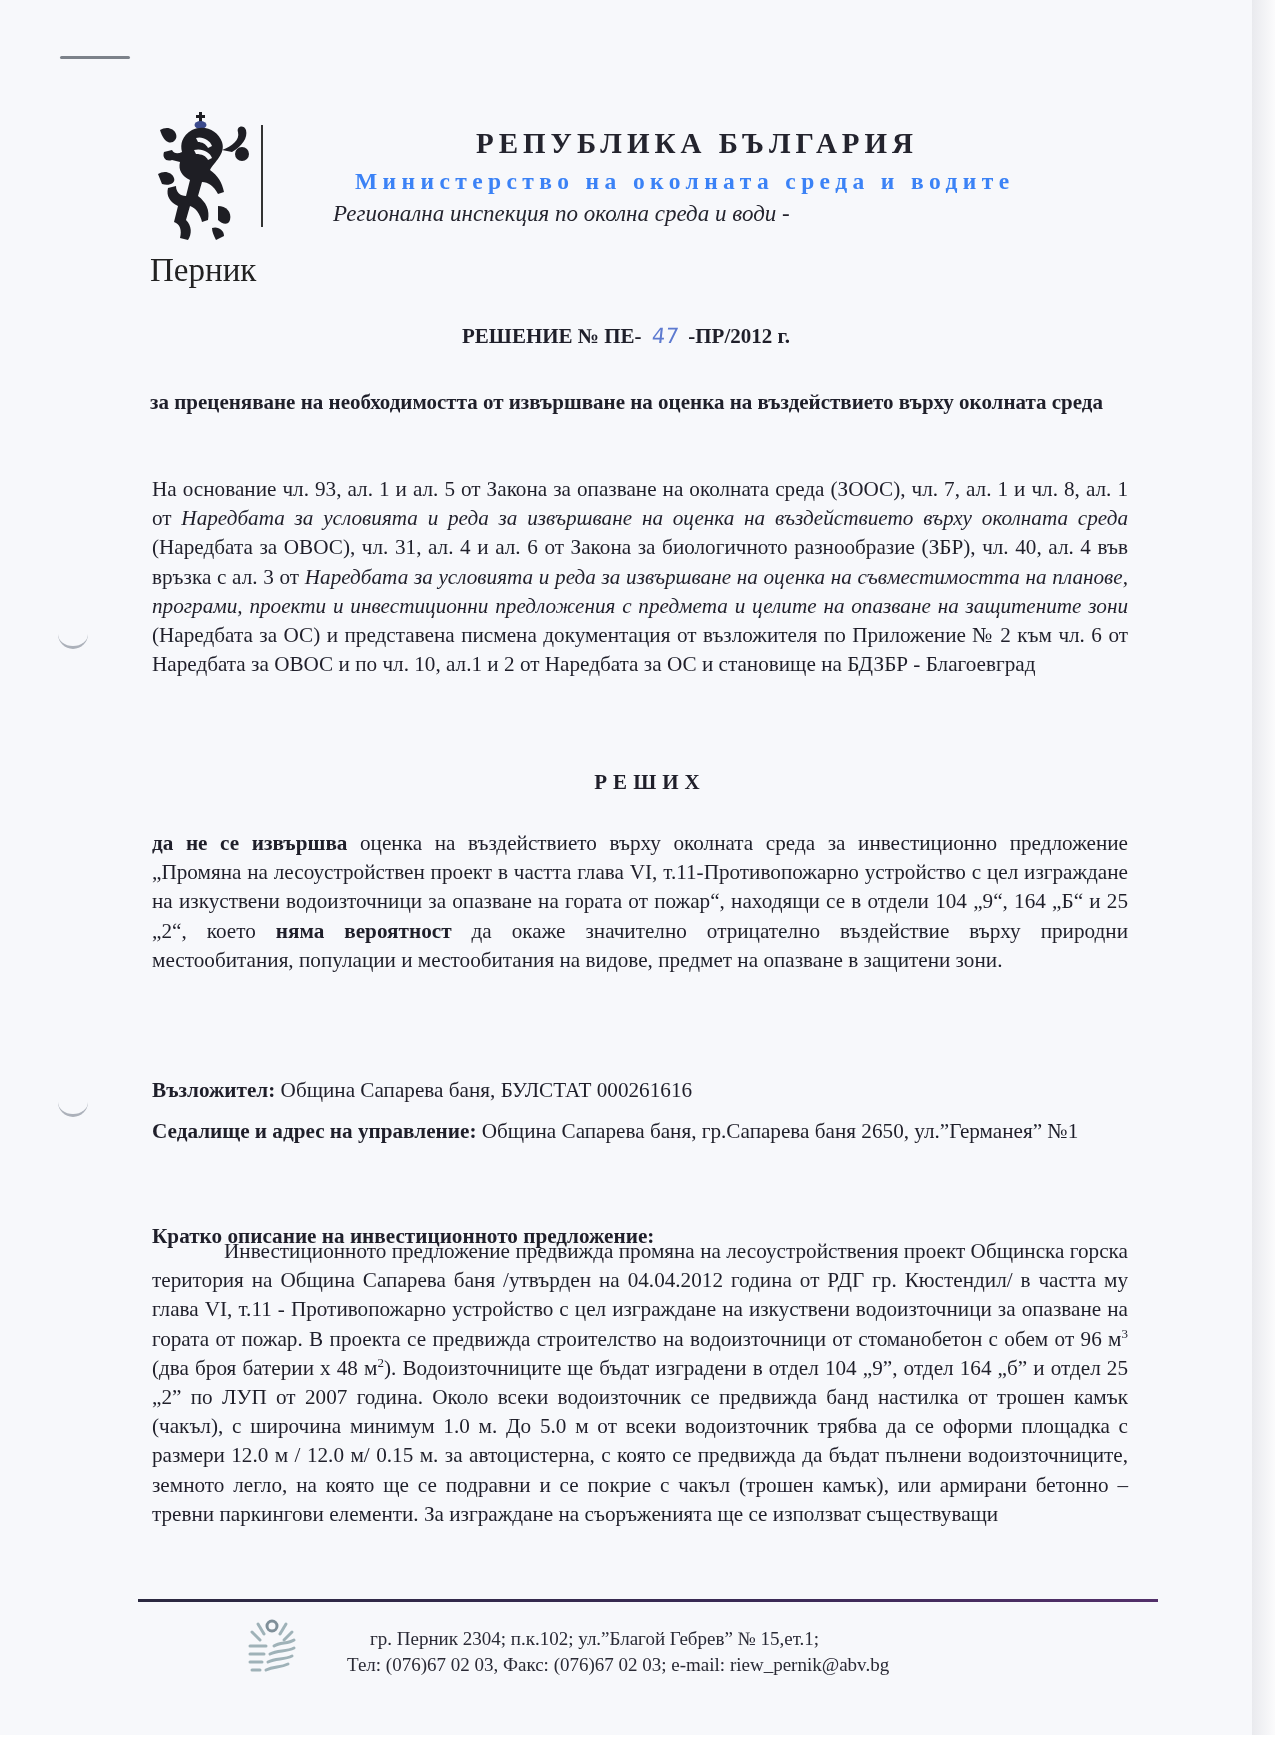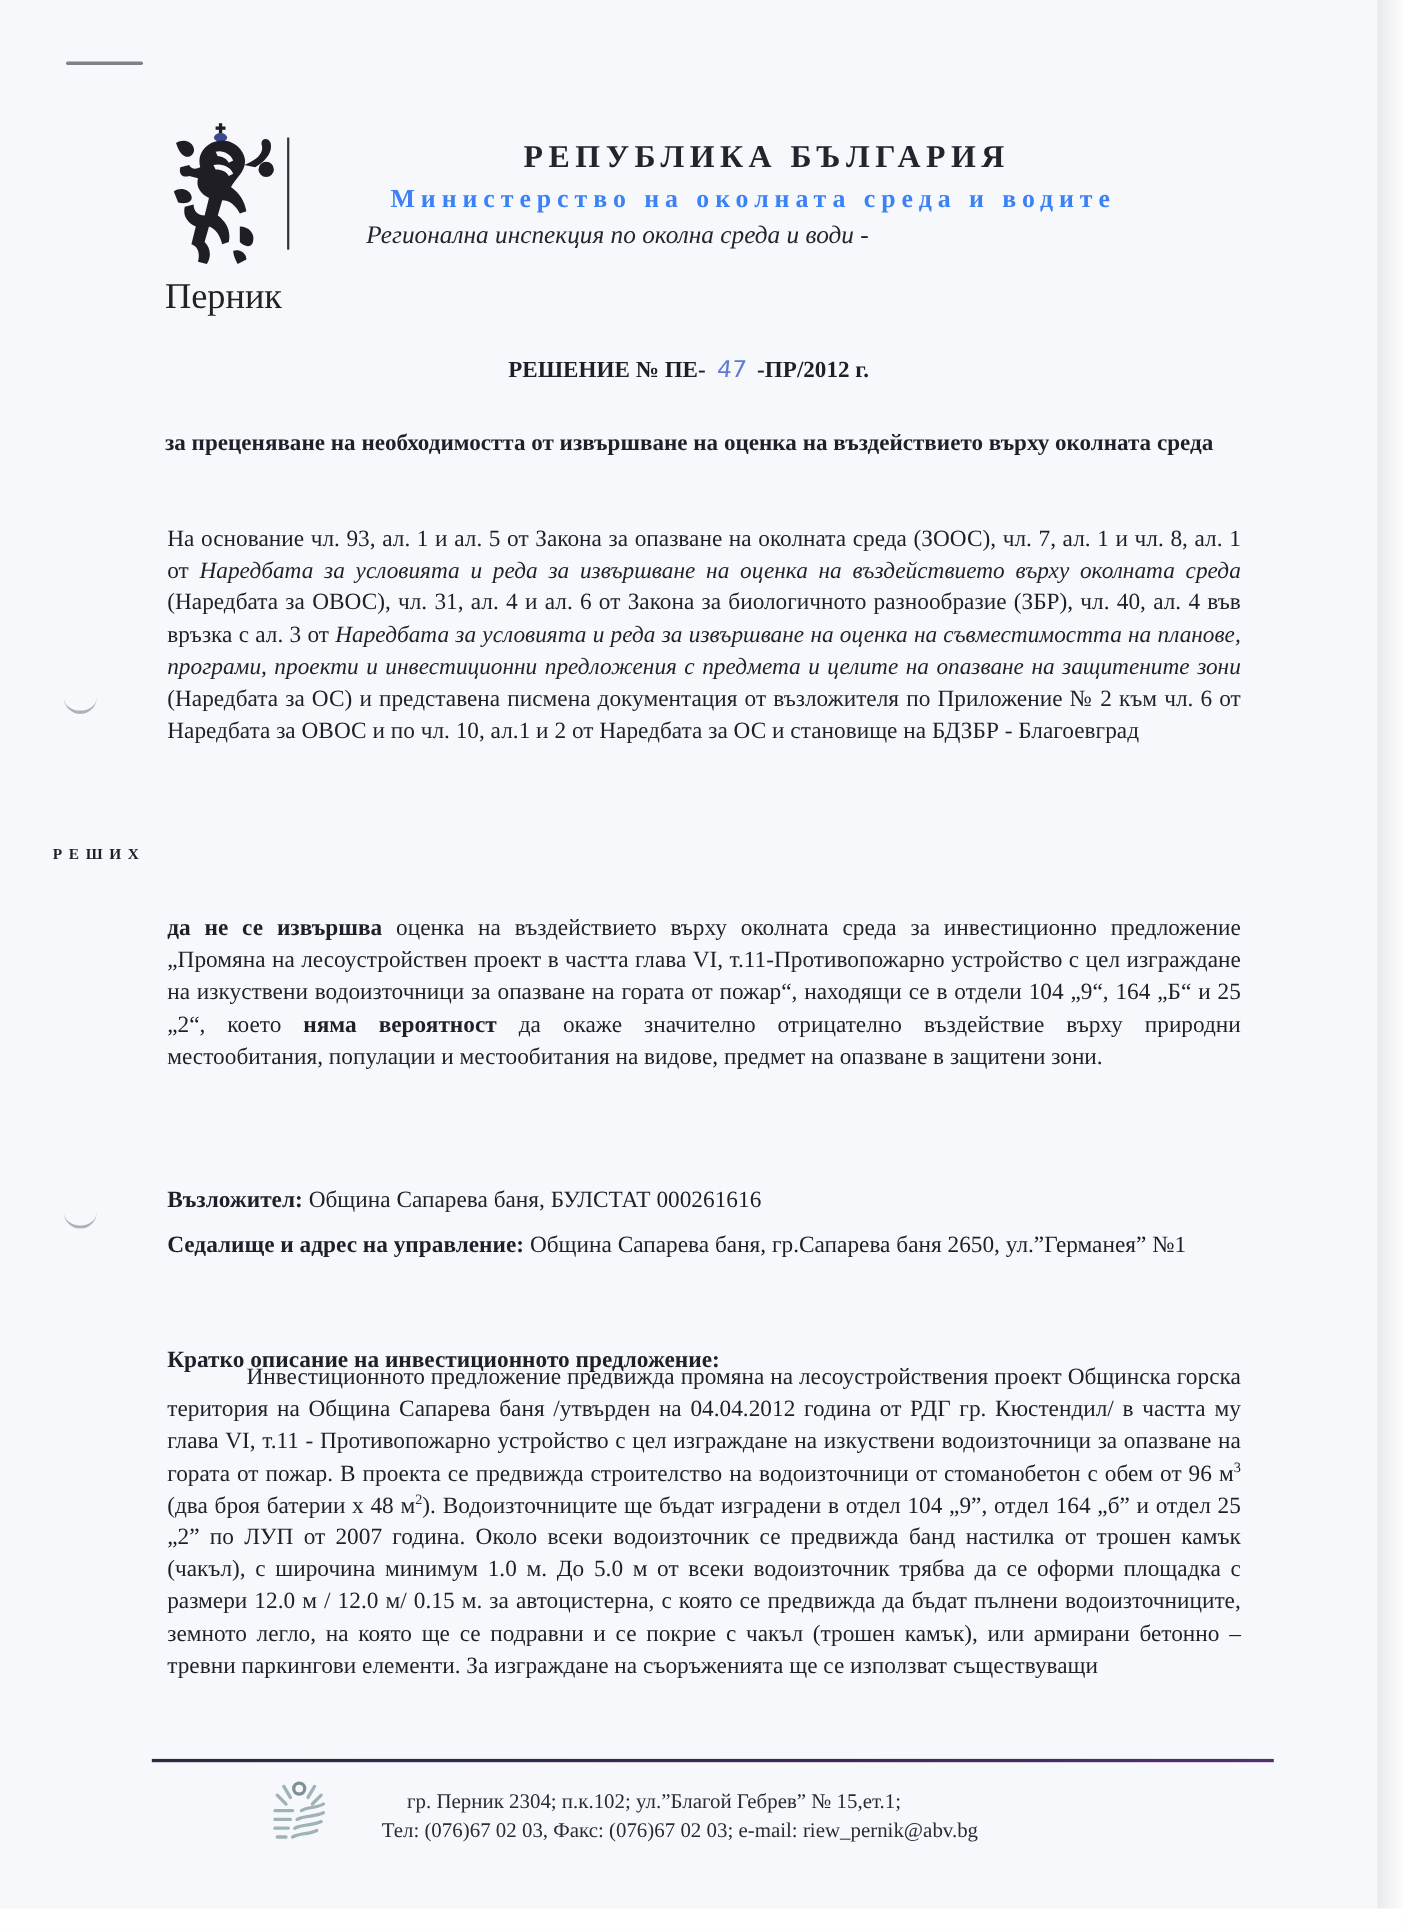--- a/index.html
+++ b/index.html
@@ -66,22 +66,22 @@
   }
 
   .para {
     position: absolute; left: 152px; width: 976px; font-size: 21.2px;
     line-height: 29.2px; text-align: justify; text-align-last: left;
   }
   .para i { font-style: italic; }
   .para b { font-weight: bold; }
   .basis { top: 475px; }
   .resolved {
-    position: absolute; left: 0; right: 23px; top: 770px; text-align: left;
-    font-size: 14px; font-weight: bold; letter-spacing: 6px; padding-left: 48px;
+    position: absolute; left: 0; right: 23px; top: 770px; text-align: center;
+    font-size: 21px; font-weight: bold; letter-spacing: 6px; padding-left: 48px;
   }
   .decision { top: 829px; }
   .assignor { top: 1076px; }
   .seat { top: 1117px; }
   .desc-heading {
     position: absolute; left: 152px; top: 1208px; font-size: 21.2px; font-weight: bold; margin-top: 16px;
   }
   .description { top: 1237px; }
   .description .indent { display: inline-block; width: 72px; }
   sup { font-size: 13px; line-height: 0; }

